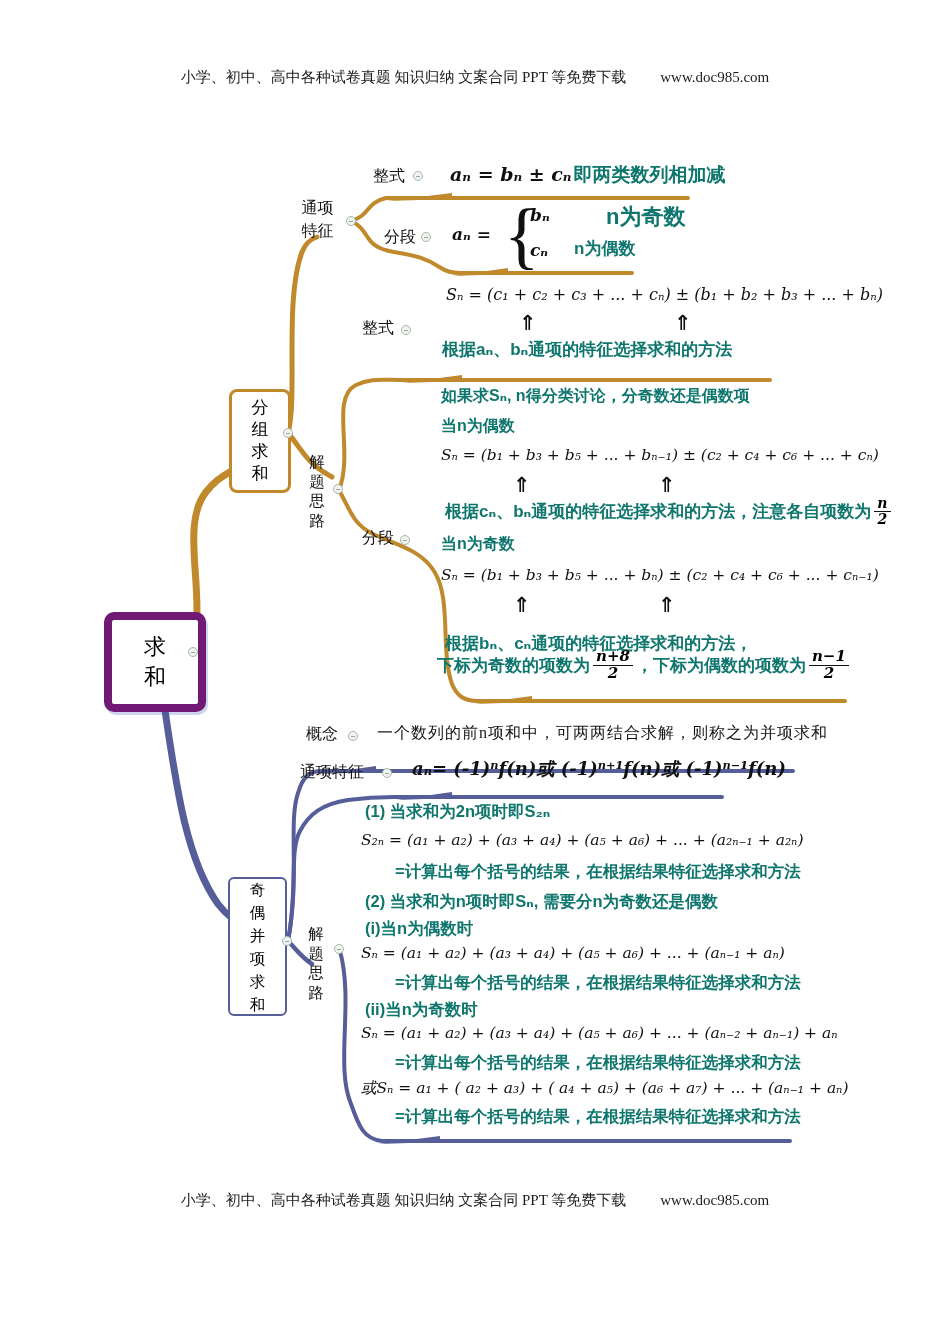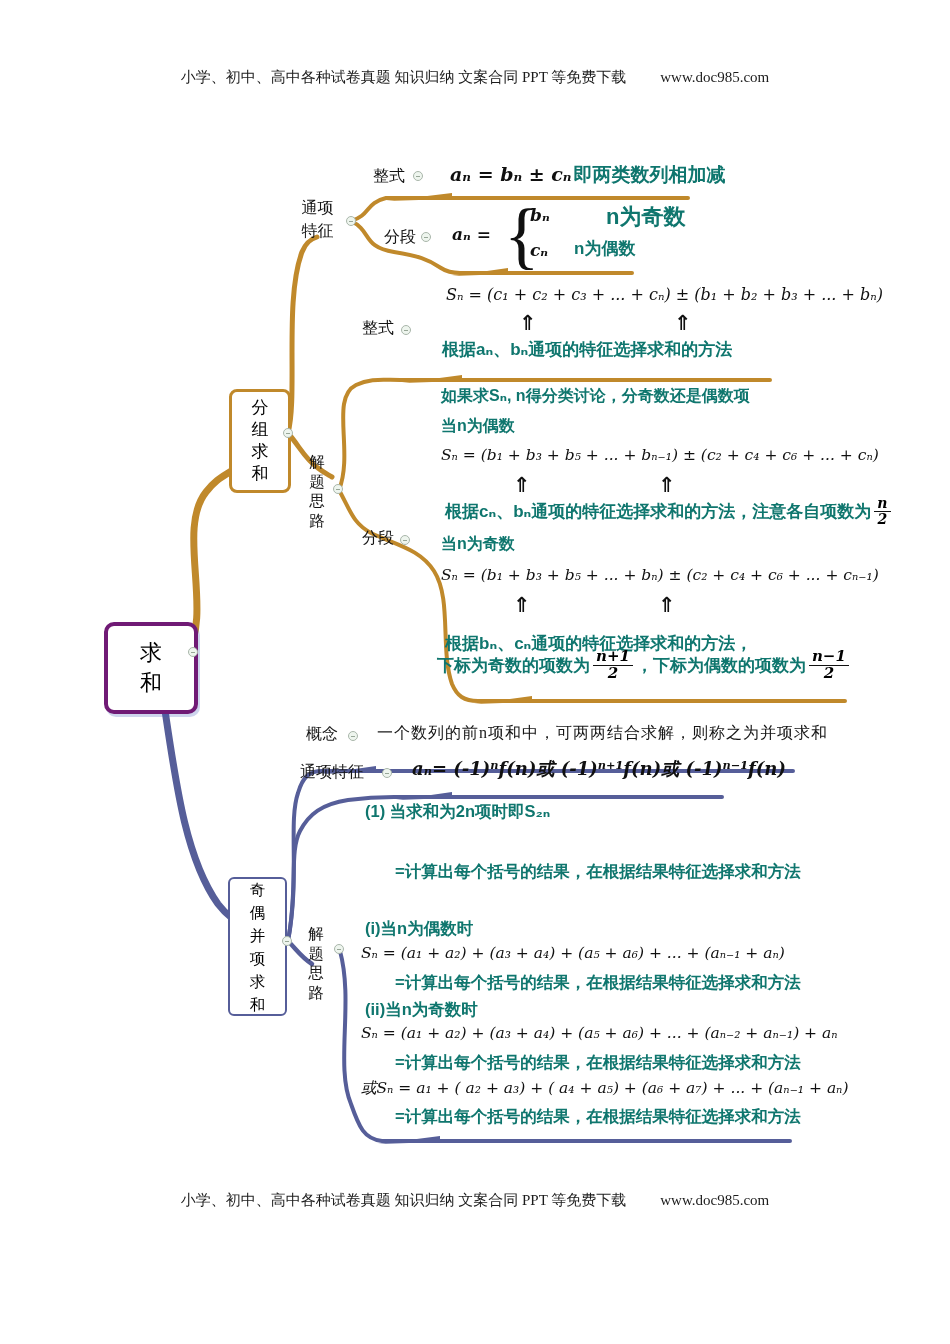--- a/index.html
+++ b/index.html
@@ -10,22 +10,22 @@
   .lbl{position:absolute;z-index:2;font-family:"Liberation Serif","DejaVu Serif",serif;
        font-size:16px;color:#151515;white-space:nowrap;line-height:1.2;}
   .vert{white-space:normal;word-break:break-all;text-align:center;}
   .b{font-family:"Liberation Sans","DejaVu Sans",sans-serif;font-weight:700;color:#0f766e;}
   .m{font-family:"DejaVu Serif","Liberation Serif",serif;font-style:italic;font-weight:400;color:#101010;}
   .mb{font-family:"DejaVu Serif","Liberation Serif",serif;font-style:italic;font-weight:700;color:#101010;}
   .arrow{position:absolute;z-index:2;font-family:"DejaVu Sans","Liberation Sans",sans-serif;
          font-weight:700;font-size:21px;color:#101010;}
   
   .nodebox{position:absolute;z-index:3;background:#fff;display:flex;align-items:center;justify-content:center;}
-  #rootbox{left:104px;top:612px;width:86px;height:84px;border:4px solid #701a75;border-radius:10px;
-           box-shadow:2px 3px 0 rgba(58,87,184,.25);margin-top:10px;}
+  #rootbox{left:104px;top:612px;width:86px;height:84px;border:8px solid #701a75;border-radius:10px;
+           box-shadow:2px 3px 0 rgba(58,87,184,.25);}
   #rootbox .t{font-size:22px;line-height:30px;width:1.05em;}
   #groupbox{left:229px;top:389px;width:56px;height:98px;border:3px solid #C0892B;border-radius:8px;}
   #groupbox .t{font-size:17px;line-height:22px;width:1.05em;}
   #pairbox{left:228px;top:877px;width:55px;height:135px;border:2px solid #565E99;border-radius:6px;}
   #pairbox .t{font-size:15.5px;line-height:23px;width:1.05em;}
   
   .handle{position:absolute;z-index:4;width:10px;height:10px;border-radius:50%;
           background:#eef5ee;border:1px solid #a9b6aa;box-sizing:border-box;}
   .handle::after{content:"";display:block;width:4px;height:1px;background:#98a798;margin:3.5px auto 0;}
   
@@ -158,38 +158,40 @@
   </div>
   <div id="fd-odd-head" class="lbl b">当n为奇数</div>
   <div id="gl-fd2" class="lbl">分段</div>
   <div id="fd-odd-f" class="lbl m">Sₙ = (b₁ + b₃ + b₅ + ... + bₙ) ± (c₂ + c₄ + c₆ + ... + cₙ₋₁)</div>
   <div id="ar3a" class="arrow">⇑</div>
   <div id="ar3b" class="arrow">⇑</div>
   <div id="fd-odd-note" class="lbl b">根据bₙ、cₙ通项的特征选择求和的方法，</div>
   <div id="fd-count" class="flexline">
     <span class="b">下标为奇数的项数为</span>
     <span class="frac">
-        <span class="fnum">n+1</span>
+        <span class="fnum">n+8</span>
         <span class="fden">2</span>
       </span>
     <span class="b">，下标为偶数的项数为</span>
     <span class="frac">
         <span class="fnum">n−1</span>
         <span class="fden">2</span>
       </span>
   </div>
 
   <div id="bl-gn" class="lbl">概念</div>
   <div id="gn-text" class="lbl">一个数列的前n项和中，可两两结合求解，则称之为并项求和</div>
   <div id="bl-tx2" class="lbl">通项特征</div>
   <div id="tx2-f" class="lbl mb">aₙ= (-1)ⁿf(n)或 (-1)ⁿ⁺¹f(n)或 (-1)ⁿ⁻¹f(n)</div>
   <div id="bl-jt2" class="lbl vert">解题思路</div>
 
   <div id="L0" class="jline b jhead">(1) 当求和为2n项时即S₂ₙ</div>
+  <div id="L1" class="jline m jmath">S₂ₙ = (a₁ + a₂) + (a₃ + a₄) + (a₅ + a₆) + ... + (a₂ₙ₋₁ + a₂ₙ)</div>
   <div id="L2" class="jline b jhead">=计算出每个括号的结果，在根据结果特征选择求和方法</div>
+  <div id="L3" class="jline b jhead">(2) 当求和为n项时即Sₙ, 需要分n为奇数还是偶数</div>
   <div id="L4" class="jline b jhead">(i)当n为偶数时</div>
   <div id="L5" class="jline m jmath">Sₙ = (a₁ + a₂) + (a₃ + a₄) + (a₅ + a₆) + ... + (aₙ₋₁ + aₙ)</div>
   <div id="L6" class="jline b jhead">=计算出每个括号的结果，在根据结果特征选择求和方法</div>
   <div id="L7" class="jline b jhead">(ii)当n为奇数时</div>
   <div id="L8" class="jline m jmath">Sₙ = (a₁ + a₂) + (a₃ + a₄) + (a₅ + a₆) + ... + (aₙ₋₂ + aₙ₋₁) + aₙ</div>
   <div id="L9" class="jline b jhead">=计算出每个括号的结果，在根据结果特征选择求和方法</div>
   <div id="L10" class="jline m jmath">或Sₙ = a₁ + ( a₂ + a₃) + ( a₄ + a₅) + (a₆ + a₇) + ... + (aₙ₋₁ + aₙ)</div>
   <div id="L11" class="jline b jhead">=计算出每个括号的结果，在根据结果特征选择求和方法</div>
 
   <div class="handle" style="left:188px;top:647px;"></div>

